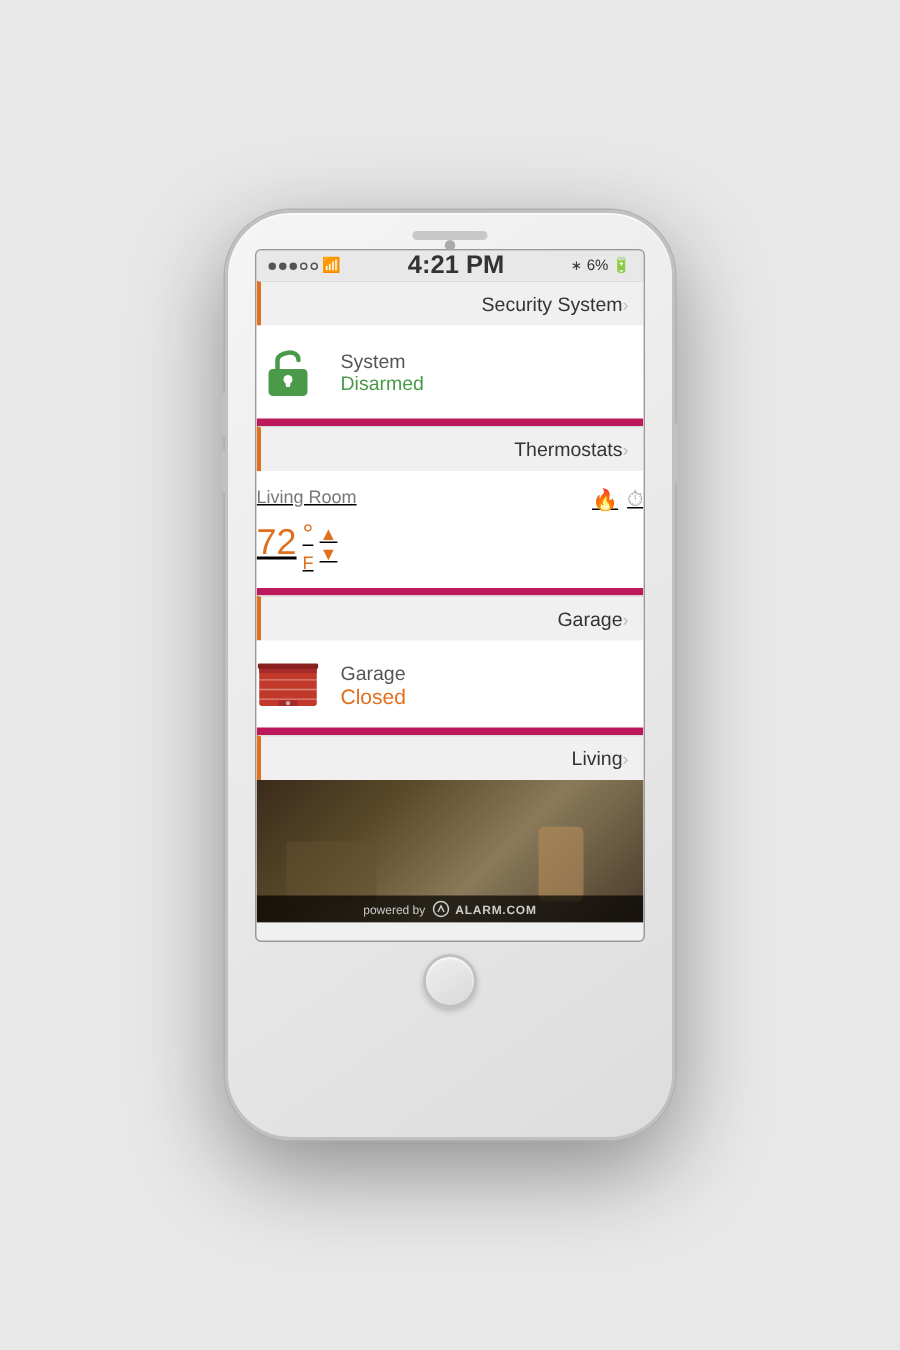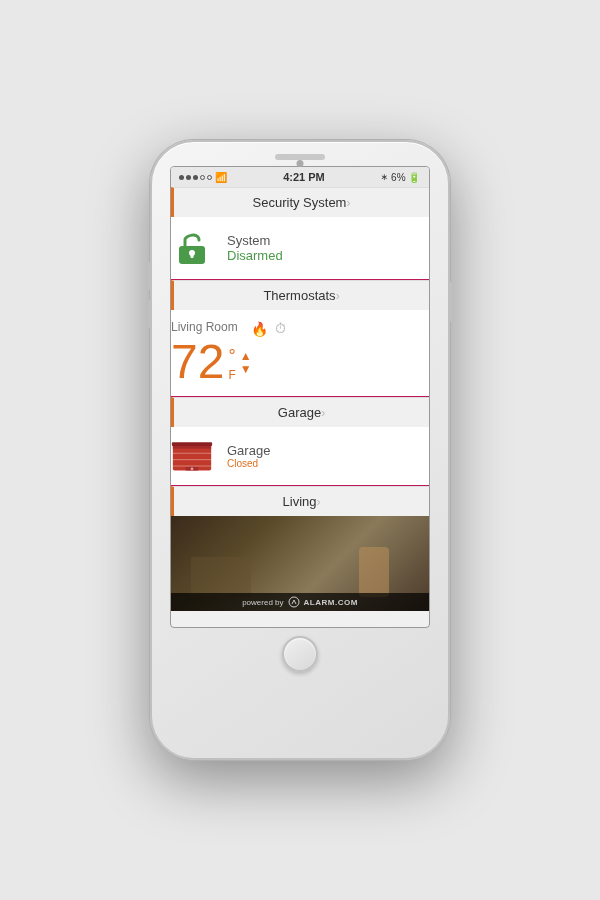--- a/index.html
+++ b/index.html
@@ -70,21 +70,21 @@
       align-items: center;
       justify-content: space-between;
       padding: 0 8px;
       font-size: 10px;
       color: #333;
     }
     .status-left { display: flex; align-items: center; gap: 3px; }
     .status-dots { display: flex; gap: 2px; }
     .status-dot { width: 5px; height: 5px; background: #555; border-radius: 50%; }
     .status-dot.empty { background: transparent; border: 1px solid #555; }
-    .status-time { font-size: 11px; font-weight: 600; }
+    .status-time { font-size: 17px; font-weight: 600; }
     .status-right { display: flex; align-items: center; gap: 3px; font-size: 10px; }
 
     
     .nav-bar {
       background: #e07020;
       height: 38px;
       display: flex;
       align-items: center;
       justify-content: space-between;
       padding: 0 12px;
@@ -119,39 +119,39 @@
       overflow-y: auto;
     }
 
     
     .section-header {
       background: #f0f0f0;
       border-left: 3px solid #e07020;
       padding: 7px 10px;
       display: flex;
       align-items: center;
-      justify-content: center;
+      justify-content: flex-end;
       border-top: 1px solid #ddd;
       cursor: pointer;
     }
     .section-header-title {
       font-size: 13px;
       font-weight: 500;
       color: #333;
     }
     .chevron {
       color: #bbb;
       font-size: 12px;
     }
 
     
     .section-content {
       background: white;
       padding: 10px 0;
-      border-bottom: 1px solid #be185d;
+      border-bottom: 5px solid #be185d;
     }
 
     
     .security-row {
       display: flex;
       align-items: center;
       gap: 14px;
     }
     .lock-icon-wrap {
       width: 42px;
@@ -167,21 +167,22 @@
     .security-text .status-green {
       font-size: 13px;
       color: #4a9a4a;
       font-weight: 500;
     }
 
     
     .thermostat-row {
       display: flex;
       align-items: flex-start;
-      justify-content: flex-start;
+      justify-content: space-between;
+      text-decoration: underline;
     }
     .thermostat-room {
       font-size: 12px;
       color: #777;
       margin-bottom: 4px;
     }
     .thermostat-icons {
       display: flex;
       gap: 6px;
       align-items: center;
@@ -193,21 +194,21 @@
     .clock-icon {
       font-size: 14px;
       color: #aaa;
     }
     .temp-display {
       display: flex;
       align-items: center;
       gap: 4px;
     }
     .temp-number {
-      font-size: 48px;
+      font-size: 24px;
       color: #e07020;
       font-weight: 300;
       line-height: 1;
     }
     .temp-unit {
       display: flex;
       flex-direction: column;
       gap: 1px;
       margin-top: 4px;
     }
@@ -243,21 +244,21 @@
       height: 38px;
       display: flex;
       align-items: center;
       justify-content: center;
     }
     .garage-text .label {
       font-size: 13px;
       color: #555;
     }
     .garage-text .status-red {
-      font-size: 10px;
+      font-size: 14px;
       color: #e07020;
       font-weight: 500;
     }
 
     
     .video-section {
       background: #222;
       height: 95px;
       position: relative;
       display: flex;

